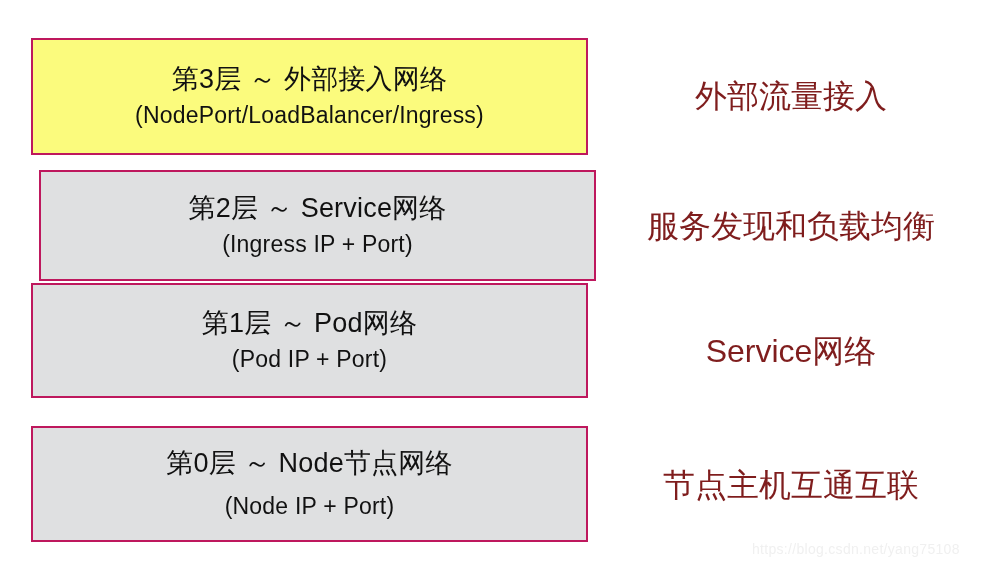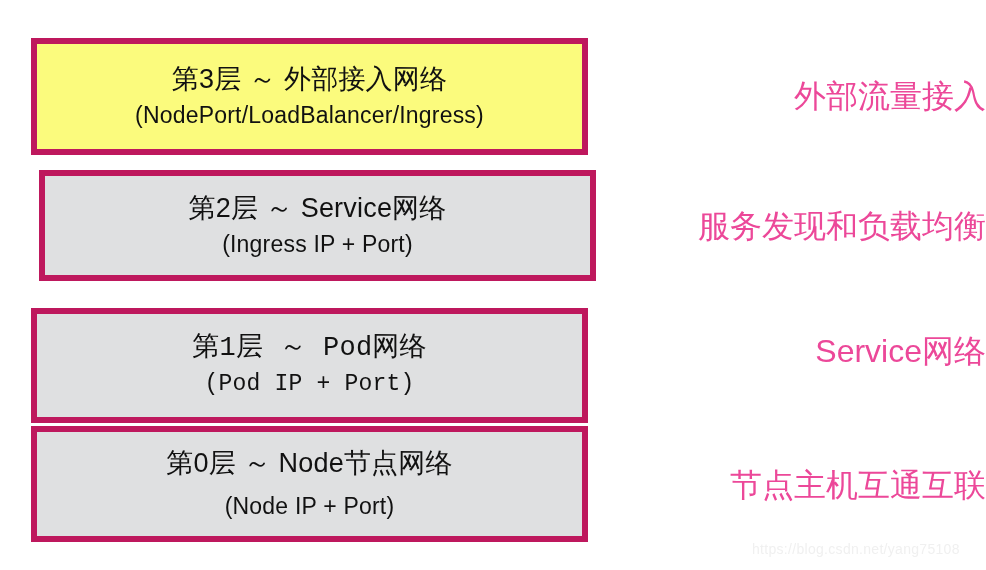--- a/index.html
+++ b/index.html
@@ -19,21 +19,21 @@
     width: 986px;
     height: 570px;
     background: #ffffff;
   }
 
   .layer-box {
     position: absolute;
     left: 31px;
     width: 557px;
     box-sizing: border-box;
-    border: 6px solid #be185d;
+    border: 2px solid #be185d;
     display: flex;
     flex-direction: column;
     align-items: center;
     justify-content: center;
     text-align: right;
     color: #101010;
   }
   .layer-box.fill-yellow { background: #fbfb7d; }
   .layer-box.fill-gray   { background: #dfe0e1; }
 
@@ -46,31 +46,31 @@
     color: #111111;
   }
   .box-line.line-sub {
     font-size: 23px;
   }
 
   .side-label {
     position: absolute;
     left: 596px;
     width: 390px;
-    text-align: right;
-    color: #ec4899;
+    text-align: center;
+    color: #7f1d1d;
     font-size: 32px;
     line-height: 40px;
     white-space: nowrap;
   }
 
   
   #box-layer3  { top: 38px;  height: 117px; }
   #box-layer2  { top: 170px; height: 111px; margin-left: 8px; }
-  #box-layer1  { top: 308px; height: 115px; font-family: Liberation Mono, monospace; }
+  #box-layer1  { top: 283px; height: 115px; }
   #box-layer0  { top: 426px; height: 116px; gap: 7px; }
 
   #label-layer3 { top: 76px;  }
   #label-layer2 { top: 206px; }
   #label-layer1 { top: 331px; }
   #label-layer0 { top: 465px; }
 
   #watermark {
     position: absolute;
     left: 752px;

